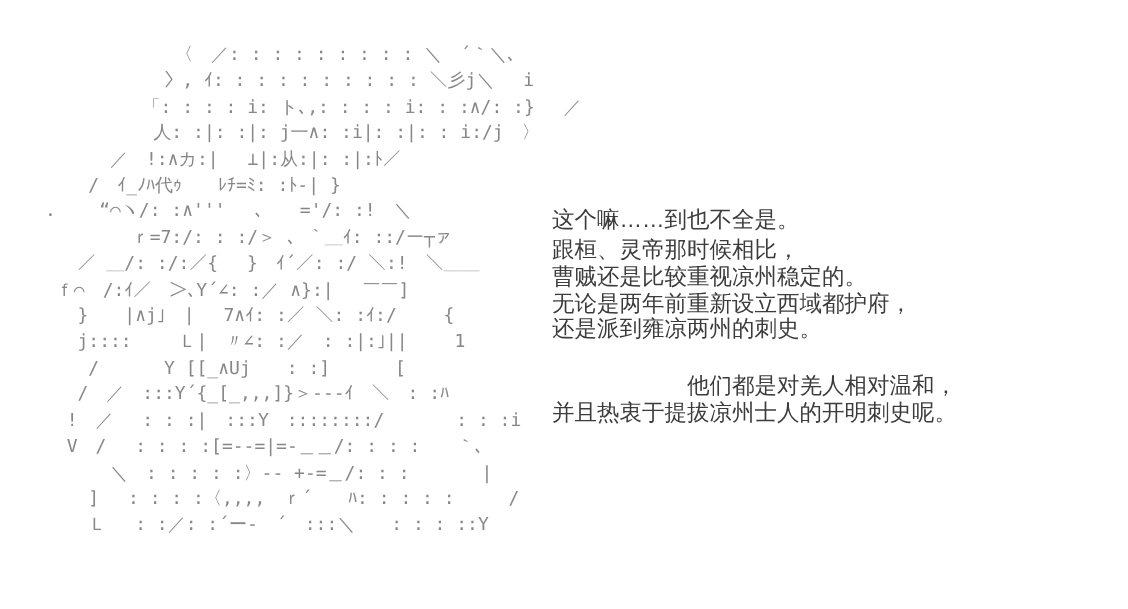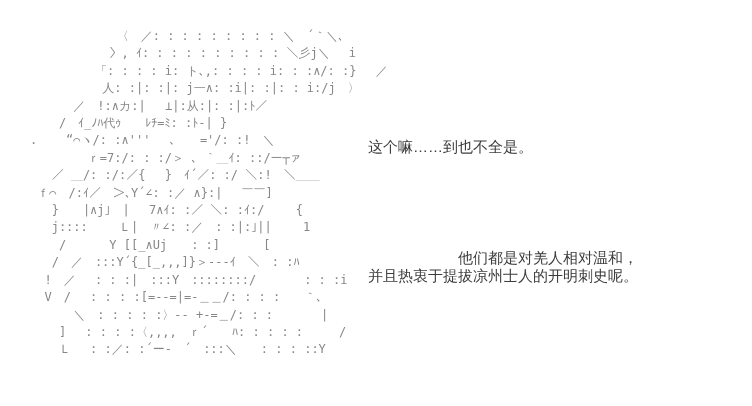--- a/index.html
+++ b/index.html
@@ -60,17 +60,21 @@
     /　　　 Y [[_∧Uj　　: :]　　　 [
    /　／　:::Y´{_[_,,,]}＞---ｲ　＼　: :ﾊ
   !　／　 : : :|　:::Y　::::::::/　　　　: : :i
   V　/　 : : : :[=--=|=-＿＿/: : : :　　｀､
       ＼　: : : : :〉-- +-=＿/: : :　　　　|
     ]　 : : : :〈,,,,　ｒ´　　ﾊ: : : : :　　　/
     Ｌ　 : :／: :´ー-　´　:::＼　　: : : ::Y</pre>
 
   <div class="dialogue p1">这个嘛……到也不全是。</div>
 
+  <div class="dialogue p2">跟桓、灵帝那时候相比，
+曹贼还是比较重视凉州稳定的。
+无论是两年前重新设立西域都护府，
+还是派到雍凉两州的刺史。</div>
 
   <div class="dialogue p3">他们都是对羌人相对温和，
 并且热衷于提拔凉州士人的开明刺史呢。</div>
 
 </div>
 
 </body></html>

